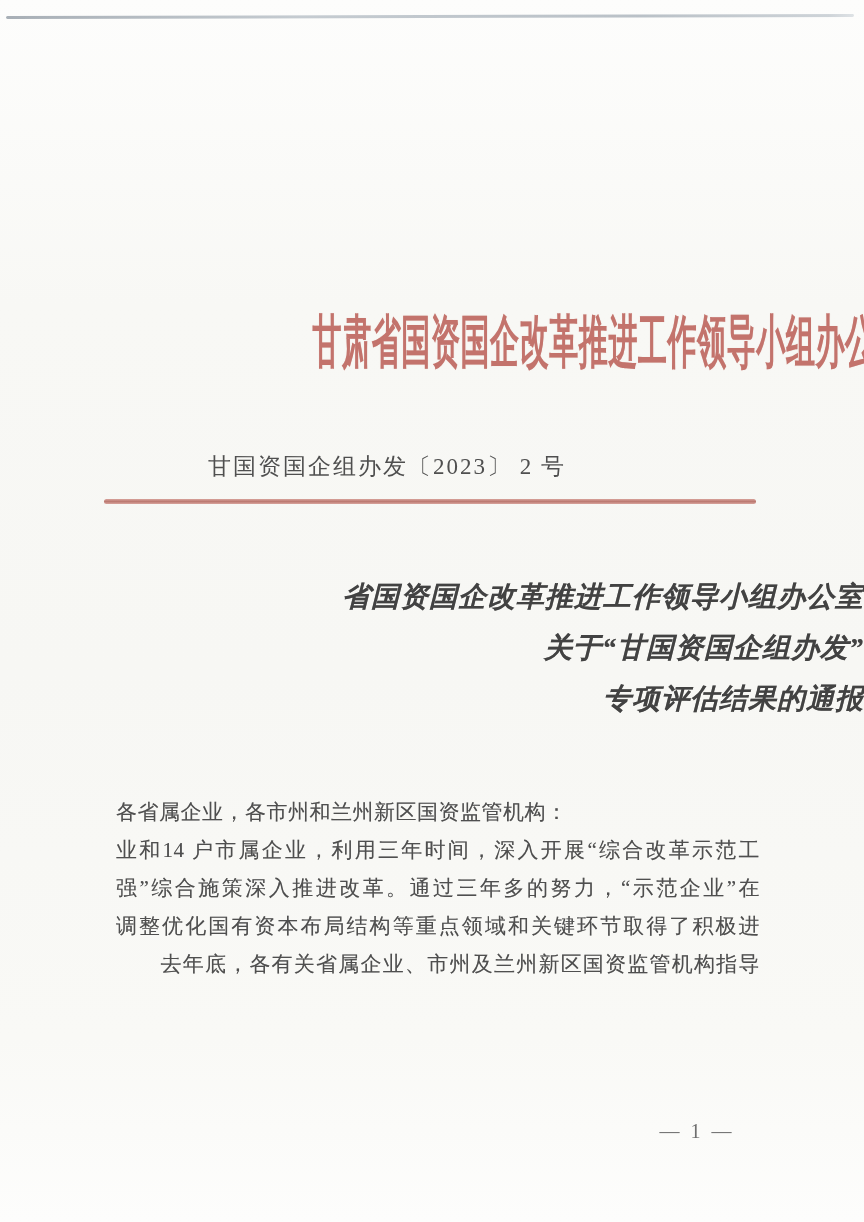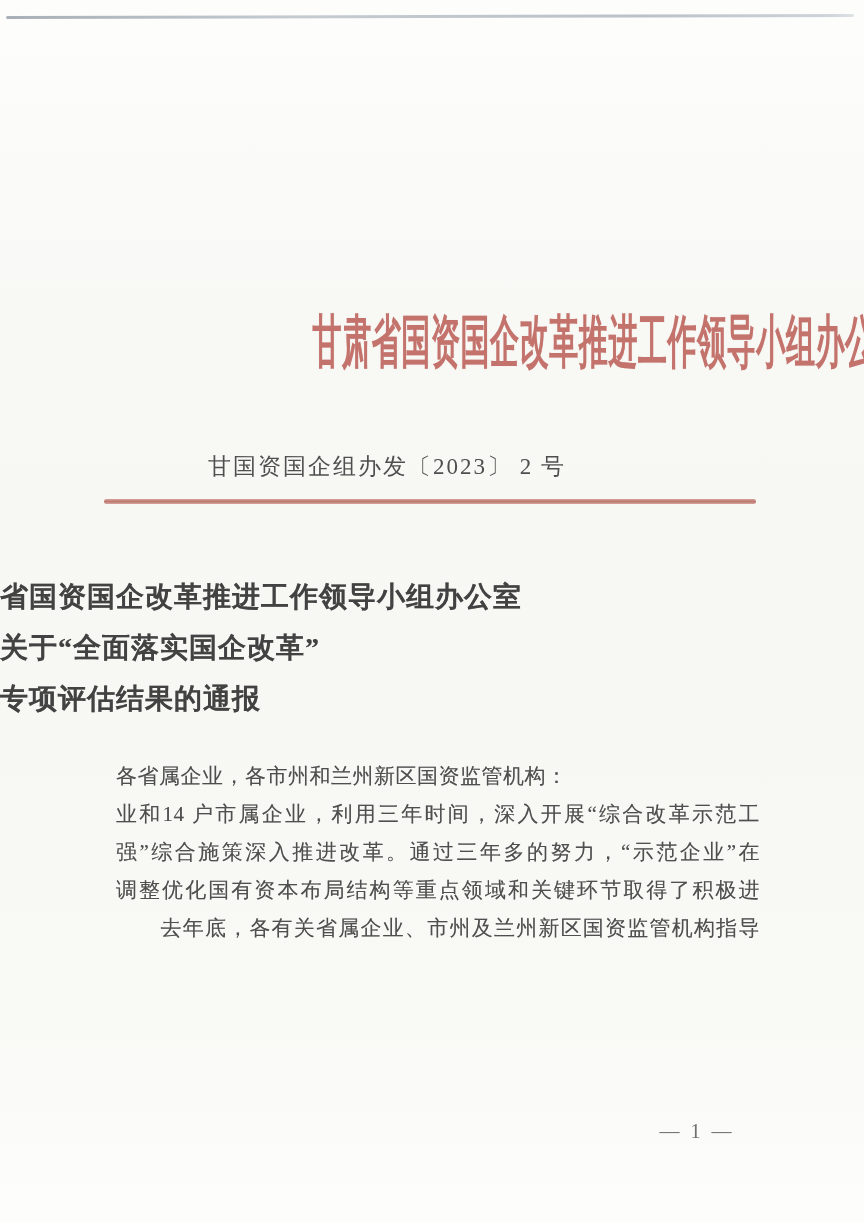--- a/index.html
+++ b/index.html
@@ -55,44 +55,45 @@
     position: absolute;
     top: 499px; left: 104px;
     width: 652px; height: 5px;
     border-radius: 3px;
     background: linear-gradient(180deg, #d8a39c 0%, var(--red-rule, #bc7a72) 50%, #d8a39c 100%);
   }
   .doc-title {
     position: absolute;
     top: 571px; left: 0;
     width: 864px;
-    text-align: left;
+    text-align: right;
     font-size: 28px;
     font-weight: bold;
     line-height: 51px;
     letter-spacing: 1px;
     color: var(--title-text, #424242);
     text-shadow: 0 0 0.5px rgba(66, 66, 66, 0.5);
+    font-style: italic;
   }
   .body-text {
     position: absolute;
     top: 757px; left: 116px;
     width: 644px;
     font-size: 21px;
     letter-spacing: 0.5px;
     color: var(--body-text, #4f4f4f);
     text-shadow: 0 0 0.5px rgba(80, 80, 80, 0.4);
   }
   .body-text .line {
     height: 38px;
     line-height: 38px;
     text-align: justify;
   }
   .body-text .line.jl { text-align-last: justify; }
-  .body-text .line.al { text-align-last: left; }
+  .body-text .line.al { text-align-last: left; margin-top: 36px; }
   .page-number {
     position: absolute;
     top: 1120px; left: 597px;
     width: 200px;
     text-align: center;
     font-size: 20px;
     letter-spacing: 3px;
     color: #6f6f6f;
   }
 </style>
@@ -106,21 +107,21 @@
   <div class="org-title">
     <span class="org-title-text">甘肃省国资国企改革推进工作领导小组办公室文件</span>
   </div>
 
   <div class="doc-number">甘国资国企组办发〔2023〕 2 号</div>
 
   <div class="red-rule"></div>
 
   <div class="doc-title">
     <div class="doc-title-line">省国资国企改革推进工作领导小组办公室</div>
-    <div class="doc-title-line">关于“全面落实国企改革”</div>
+    <div class="doc-title-line">关于“甘国资国企组办发”</div>
     <div class="doc-title-line">专项评估结果的通报</div>
   </div>
 
   <div class="body-text">
     <div class="line al">各省属企业，各市州和兰州新区国资监管机构：</div>
     <div class="line jl">业和14 户市属企业，利用三年时间，深入开展“综合改革示范工</div>
     <div class="line jl">强”综合施策深入推进改革。通过三年多的努力，“示范企业”在</div>
     <div class="line jl">调整优化国有资本布局结构等重点领域和关键环节取得了积极进</div>
     <div class="line jl">　　去年底，各有关省属企业、市州及兰州新区国资监管机构指导</div>
   </div>

